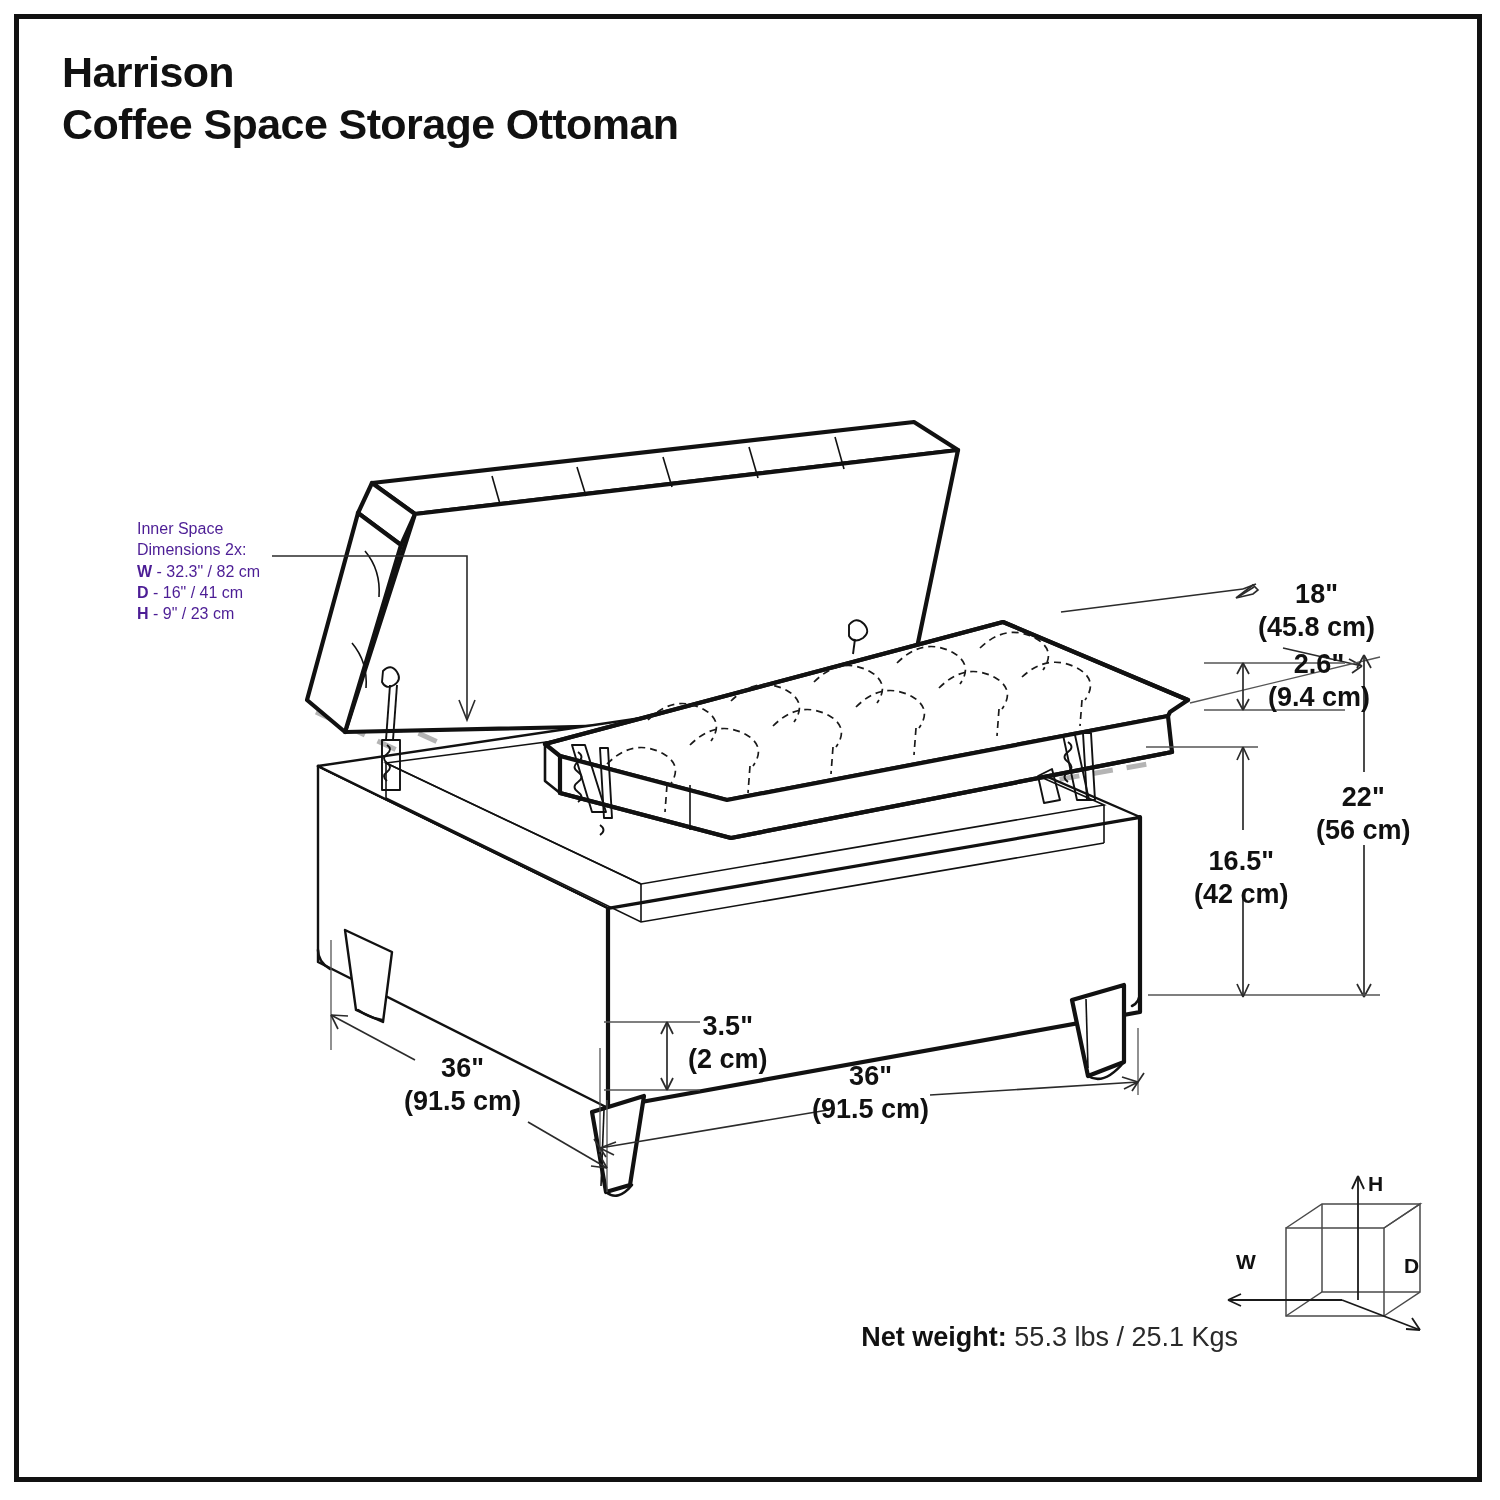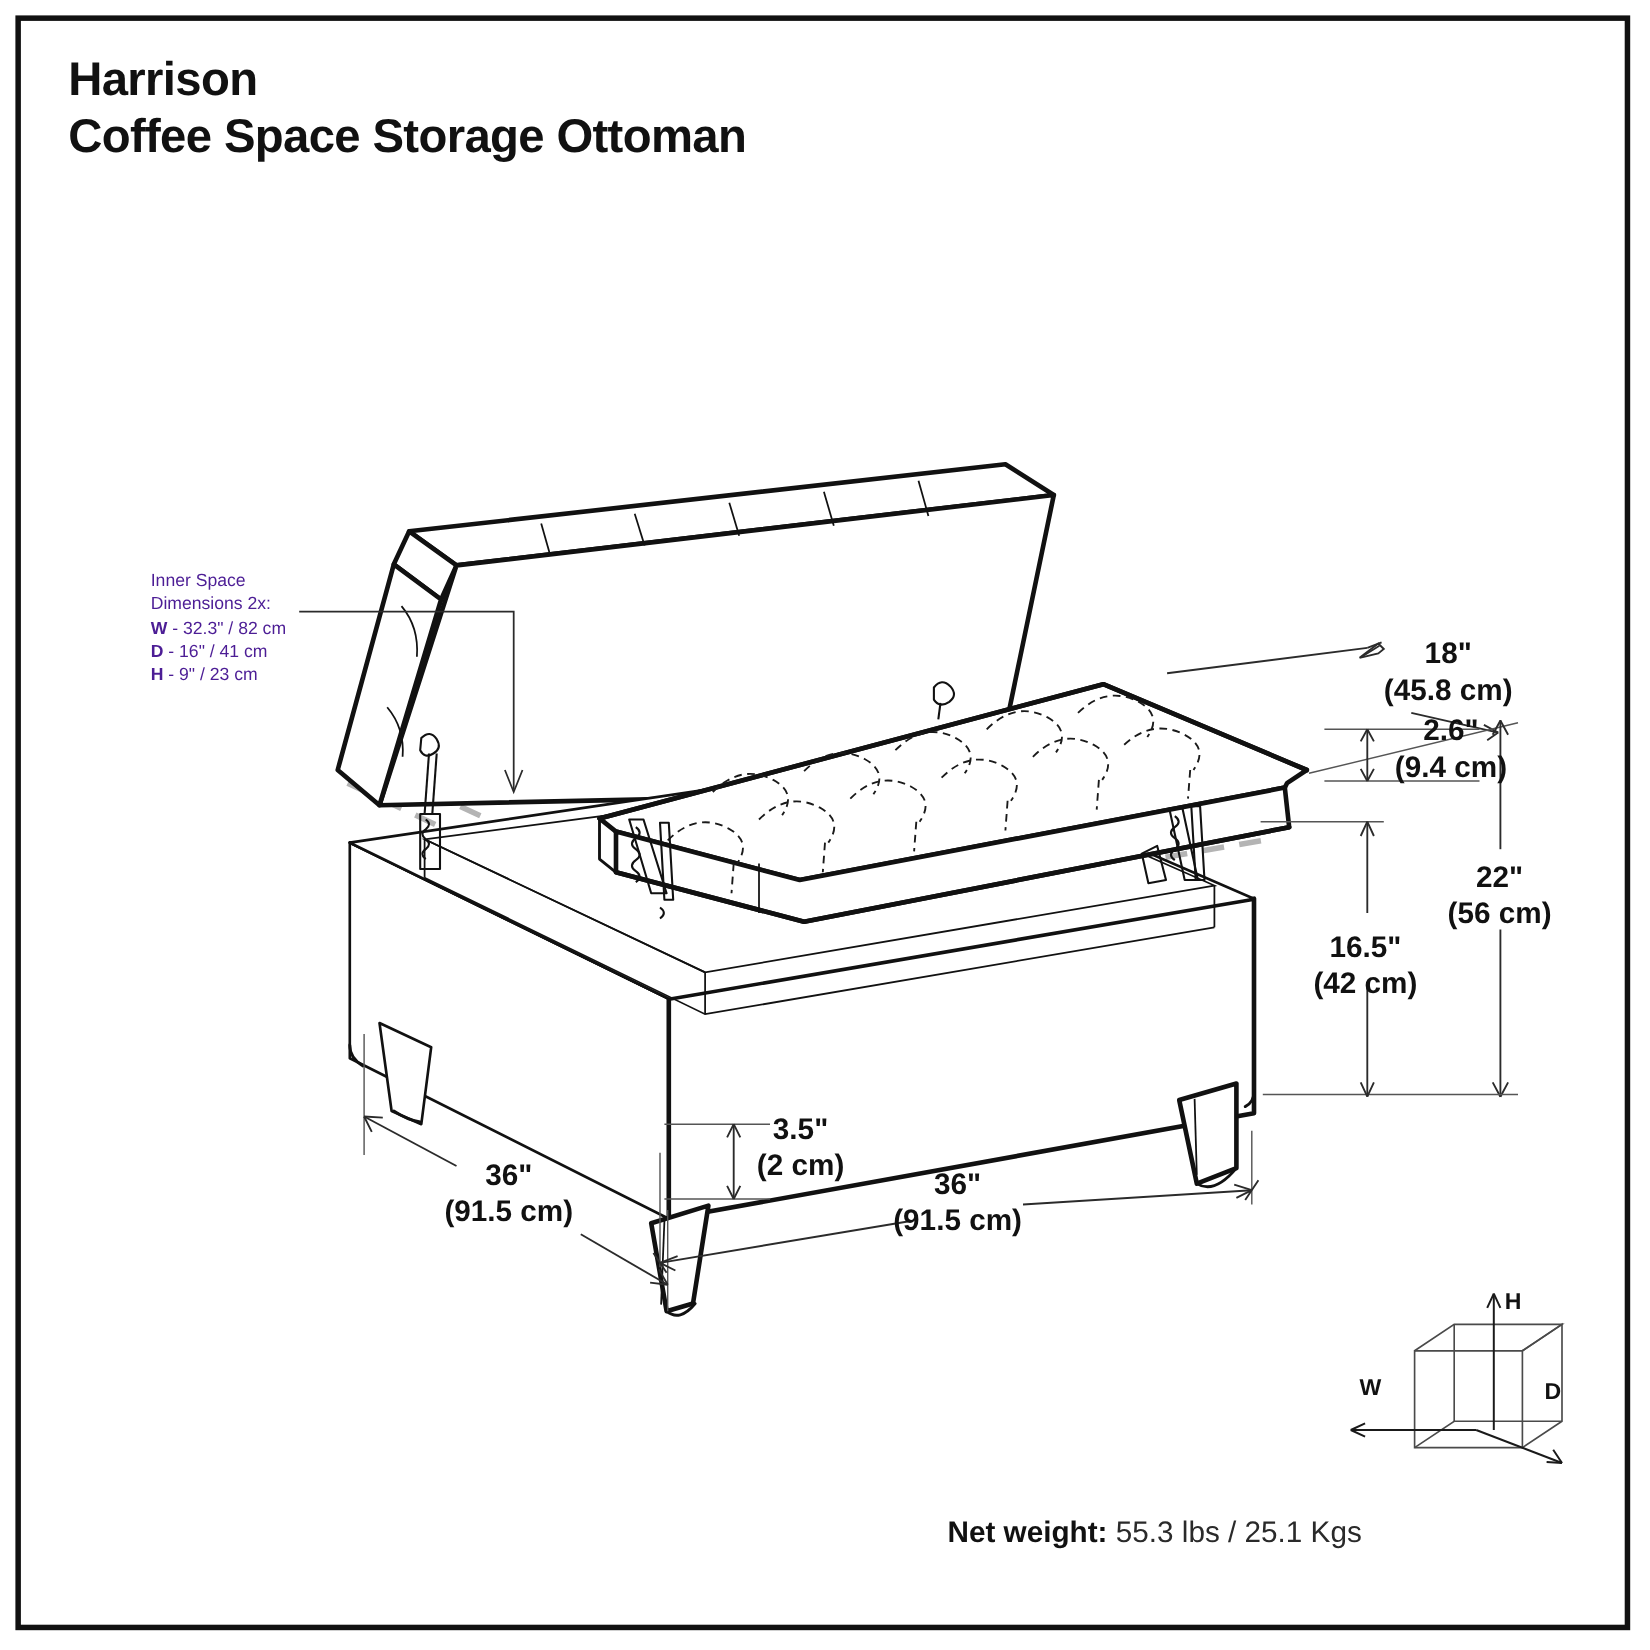--- a/index.html
+++ b/index.html
@@ -65,21 +65,21 @@
     font-size: 27px;
     font-weight: bold;
     color: #111111;
     line-height: 1.22;
     white-space: nowrap;
     text-align: center;
   }
   .netweight {
     position: absolute;
     right: 70px;
-    top: 1378px;
+    top: 1322px;
     font-size: 27px;
     color: #2a2a2a;
     white-space: nowrap;
   }
   .netweight b { font-weight: bold; color: #111111; }
   .axis-label {
     position: absolute;
     font-size: 21px;
     font-weight: bold;
     color: #111111;

